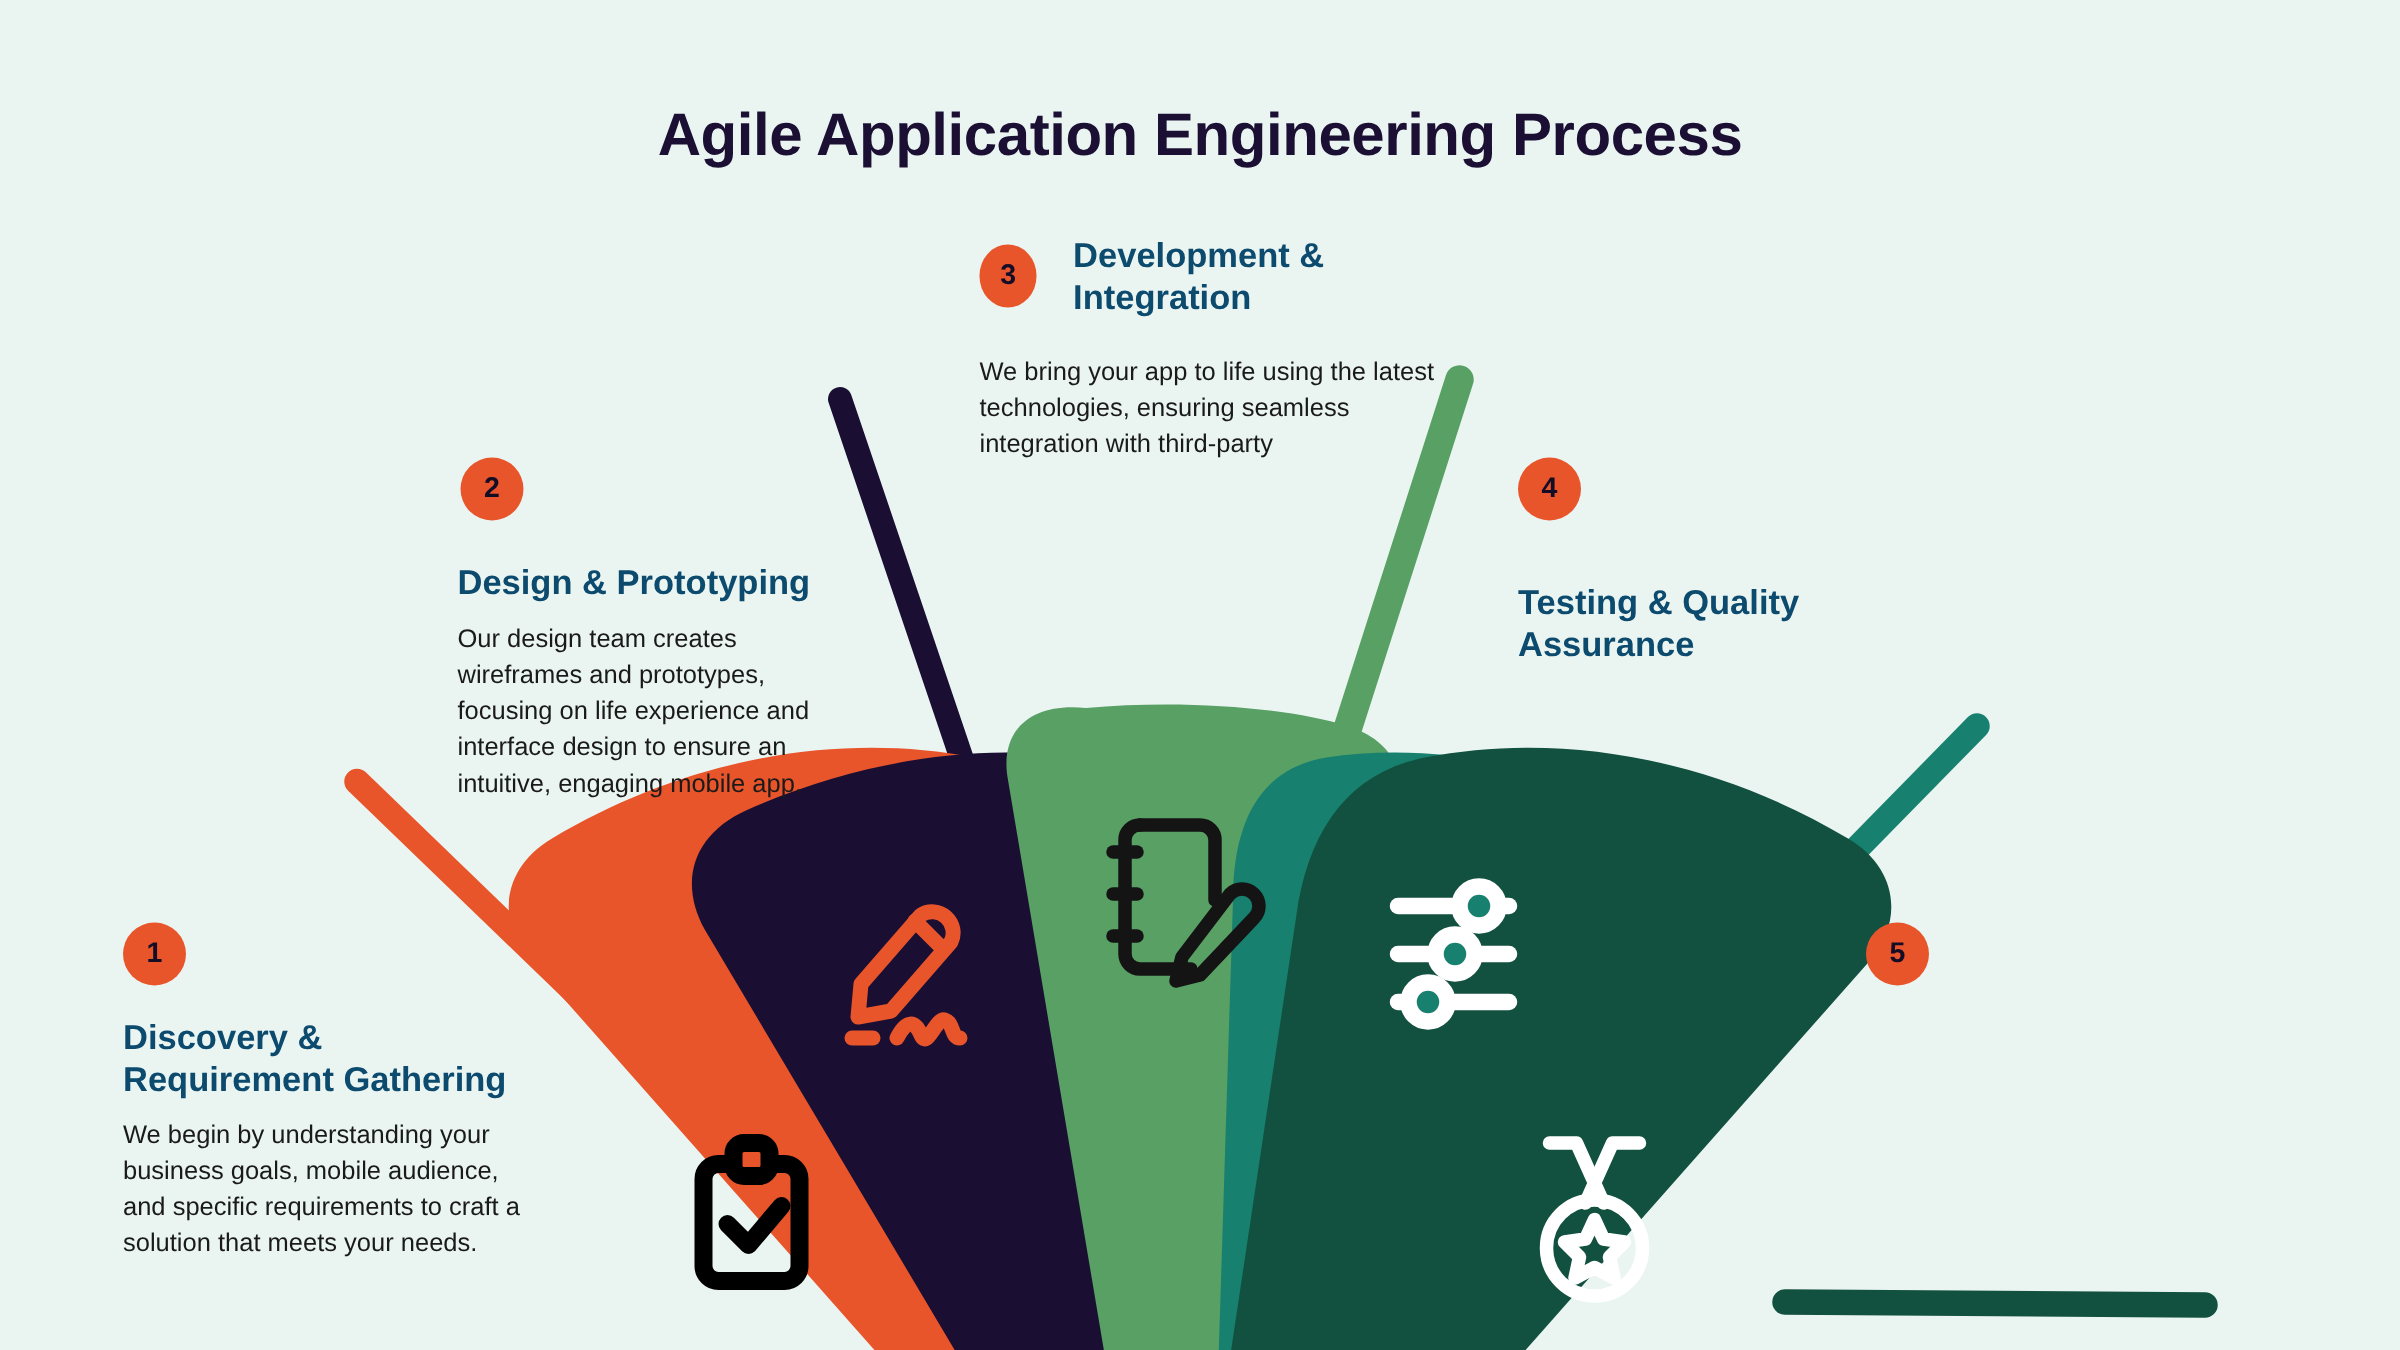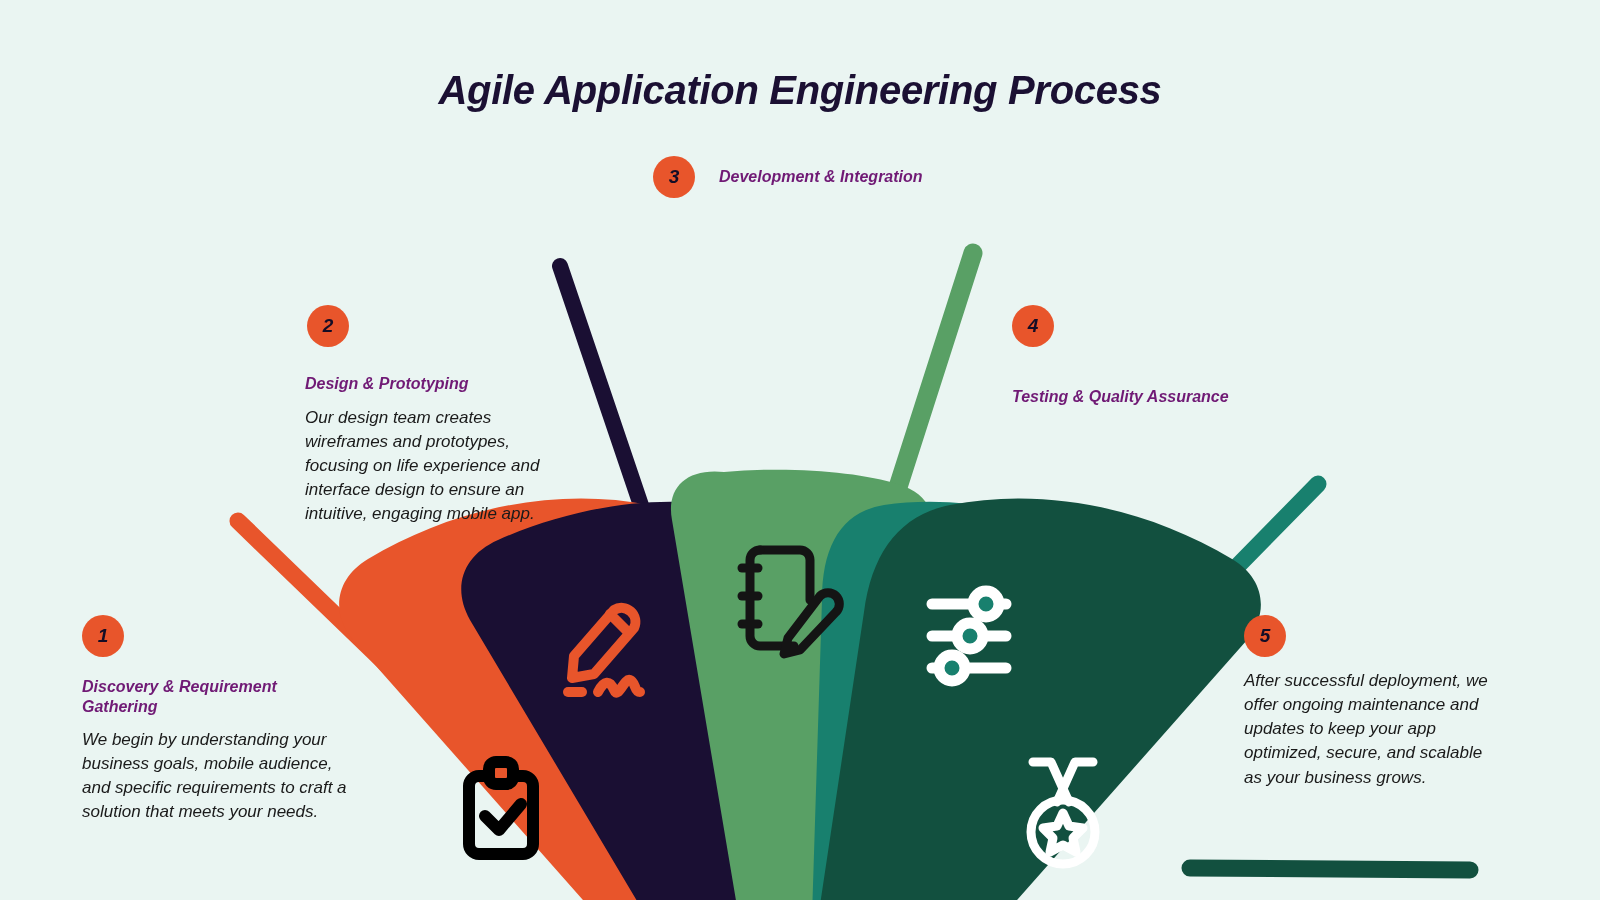--- a/index.html
+++ b/index.html
@@ -1,39 +1,39 @@
 <!DOCTYPE html>
 <html><head>
 <meta charset="utf-8">
 <style>
   html,body{margin:0;padding:0;}
   body{
     width:1600px;height:900px;overflow:hidden;position:relative;
     background:#eaf5f2;
     font-family:"Liberation Sans","DejaVu Sans",sans-serif;
   }
-  #stage{position:absolute;inset:0;width:1600px;height:900px;font-style:italic;}
+  #stage{position:absolute;inset:0;width:1600px;height:900px;}
   #fan{position:absolute;left:0;top:0;width:1600px;height:900px;}
 
   .page-title{
     position:absolute;left:0;top:68px;width:1600px;text-align:center;
     font-size:40px;font-weight:bold;color:#1b1033;letter-spacing:-0.3px;
     font-family:"Liberation Sans","DejaVu Sans",sans-serif;
   }
 
   .step{position:absolute;}
   .badge{
     width:42px;height:42px;border-radius:50%;
     background:#e8552b;color:#140d26;
     font-size:19px;font-weight:bold;
     display:flex;align-items:center;justify-content:center;
     font-family:"Liberation Sans","DejaVu Sans",sans-serif;
   }
   .step-title{
-    font-size:16px;font-weight:bold;color:#701a75;
+    font-size:23px;font-weight:bold;color:#0c4a6e;
     line-height:1.22;margin-top:19px;
   }
   .step-desc{
     font-size:17px;color:#1a1a1a;line-height:1.42;margin-top:12px;
   }
 
   
   #step1{left:82px;top:615px;width:268px;}
   #step1 .step-title{margin-top:20px;}
   #step2{left:305px;top:305px;width:245px;}
@@ -165,25 +165,25 @@
     <div class="badge">2</div>
     <div class="step-title">Design &amp; Prototyping</div>
     <div class="step-desc">Our design team creates wireframes and prototypes, focusing on life experience and interface design to ensure an intuitive, engaging mobile app.</div>
   </div>
 
   <div class="step" id="step3">
     <div class="row3">
       <div class="badge">3</div>
       <div class="step-title">Development &amp; Integration</div>
     </div>
+    <div class="step-desc">We bring your app to life using the latest technologies, ensuring seamless integration with third-party</div>
   </div>
 
   <div class="step" id="step4">
     <div class="badge">4</div>
     <div class="step-title">Testing &amp; Quality Assurance</div>
   </div>
 
   <div class="step" id="step5">
     <div class="badge">5</div>
-    <div class="step-desc">After successful deployment, we offer ongoing maintenance and updates to keep your app optimized, secure, and scalable as your business grows.</div>
   </div>
 
 </div>
 
 </body></html>

